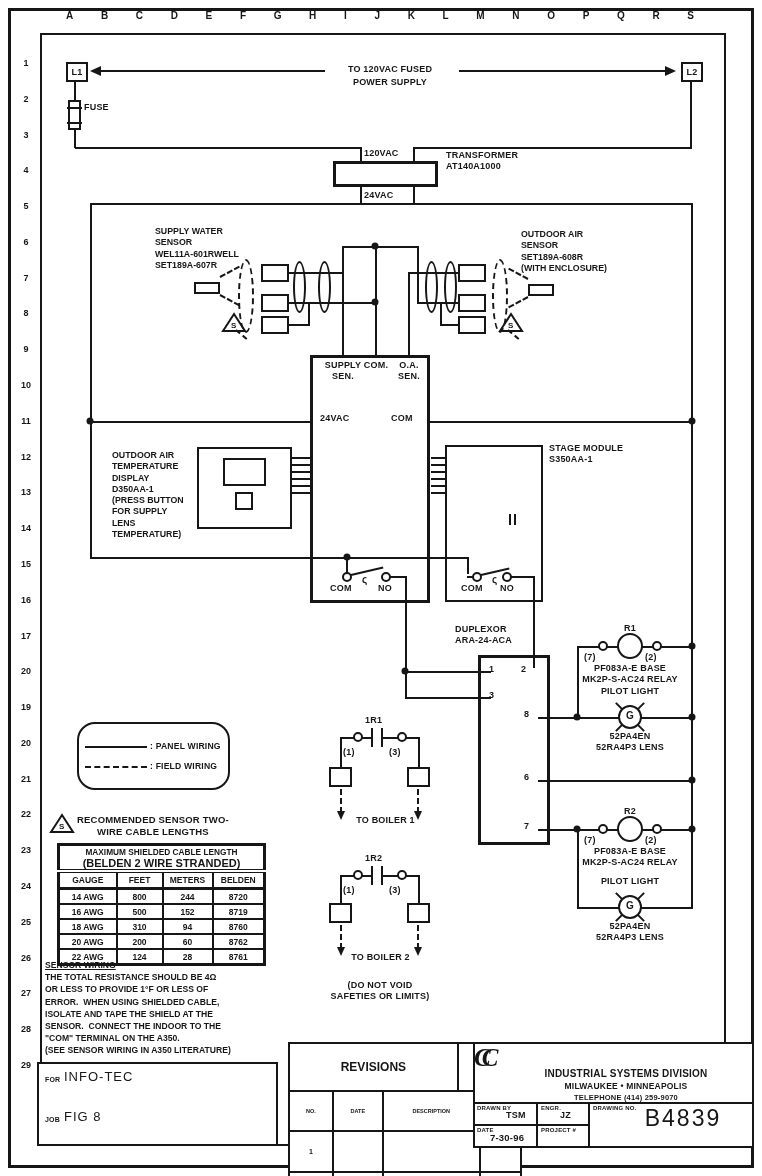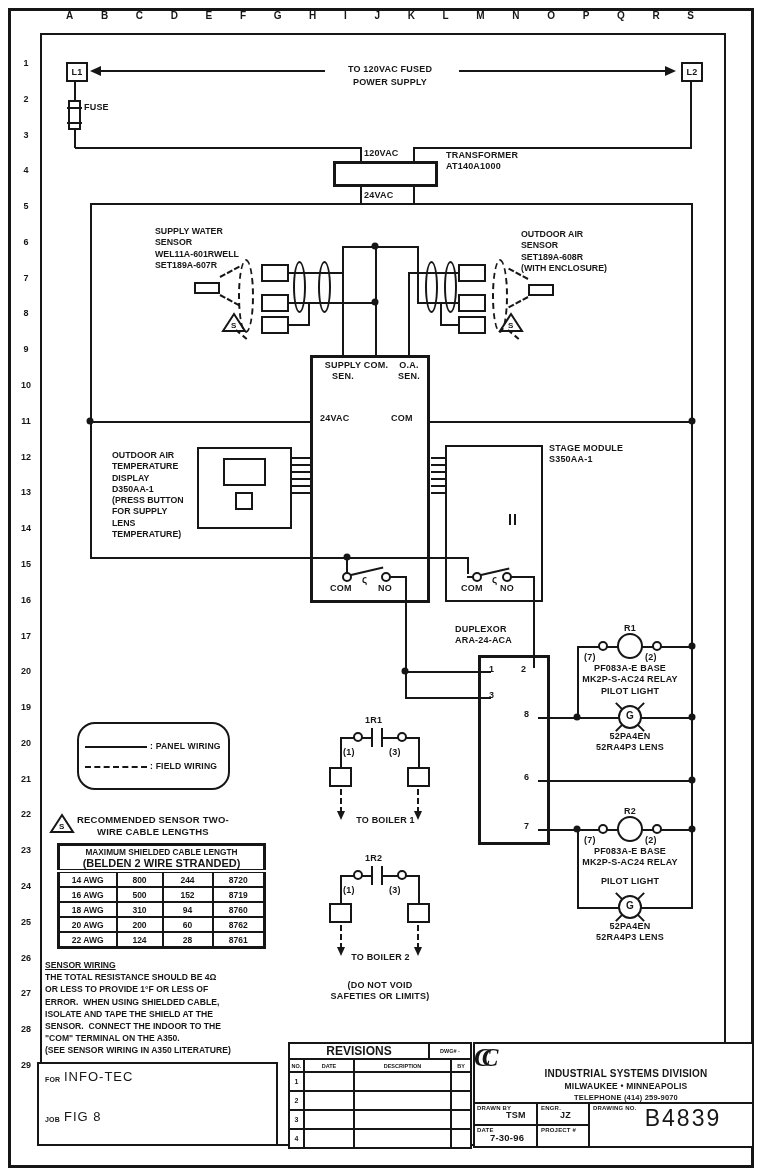--- a/index.html
+++ b/index.html
@@ -24,21 +24,21 @@
   .tdn{position:absolute;width:0;height:0;border-left:4px solid transparent;border-right:4px solid transparent;border-top:9px solid #161616}
   .letters{position:absolute;left:66px;top:10px;width:628px;display:flex;justify-content:space-between;font-size:10px;font-weight:bold}
   .rows{position:absolute;left:17px;top:58px;width:18px;height:1012px;display:flex;flex-direction:column;justify-content:space-between;font-size:9px;font-weight:bold;text-align:center}
   .mline{line-height:11.3px;font-size:8.8px;font-weight:bold;white-space:pre}
   .ct{position:absolute;left:57px;top:843px;border-collapse:collapse;background:#fff;border:3px solid #161616;text-align:center;font-weight:bold}
   .ct td{border:2px solid #161616;padding:0;font-size:8.5px;height:13px}
   .ct .tt td{border-bottom:0;font-size:8.3px;height:11px}
   .ct .tt2 td{border-top:0;border-bottom:4px double #161616;font-size:11px;height:11px}
   .ct .ch td{border-bottom:3px solid #161616;height:14px}
   .rev{position:absolute;left:288px;top:1042px;border-collapse:collapse;background:#fff;border:2px solid #161616;font-weight:bold;text-align:center}
-  .rev td{border:2px solid #161616;padding:0}
+  .rev td{border:2px solid #161616;padding:16px}
   .tb{position:absolute;background:#fff;border:2px solid #161616;box-sizing:border-box}
   .tiny{position:absolute;font-size:6px;font-weight:bold;letter-spacing:.2px}
   .pilot-line{position:absolute;width:40px;height:2px;background:#161616;left:0;top:19px}
   .gtxt{position:absolute;left:8px;top:8px;width:24px;height:24px;text-align:center;line-height:22px;font-size:10px;font-weight:bold}
 </style>
 </head>
 <body>
 
 <div class="page">
 
@@ -377,20 +377,26 @@
         <col style="width:50px">
         <col style="width:52px">
       </colgroup>
     <tbody>
         <tr class="tt">
           <td colspan="4">MAXIMUM SHIELDED CABLE LENGTH</td>
         </tr>
     <tr class="tt2">
           <td colspan="4">(BELDEN 2 WIRE STRANDED)</td>
         </tr>
+    <tr class="ch">
+      <td>GAUGE</td>
+      <td>FEET</td>
+      <td>METERS</td>
+      <td>BELDEN</td>
+    </tr>
     </tbody>
       <tbody>
         <tr>
         <td>14 AWG</td>
         <td>800</td>
         <td>244</td>
         <td>8720</td>
       </tr>
         <tr>
         <td>16 AWG</td>

